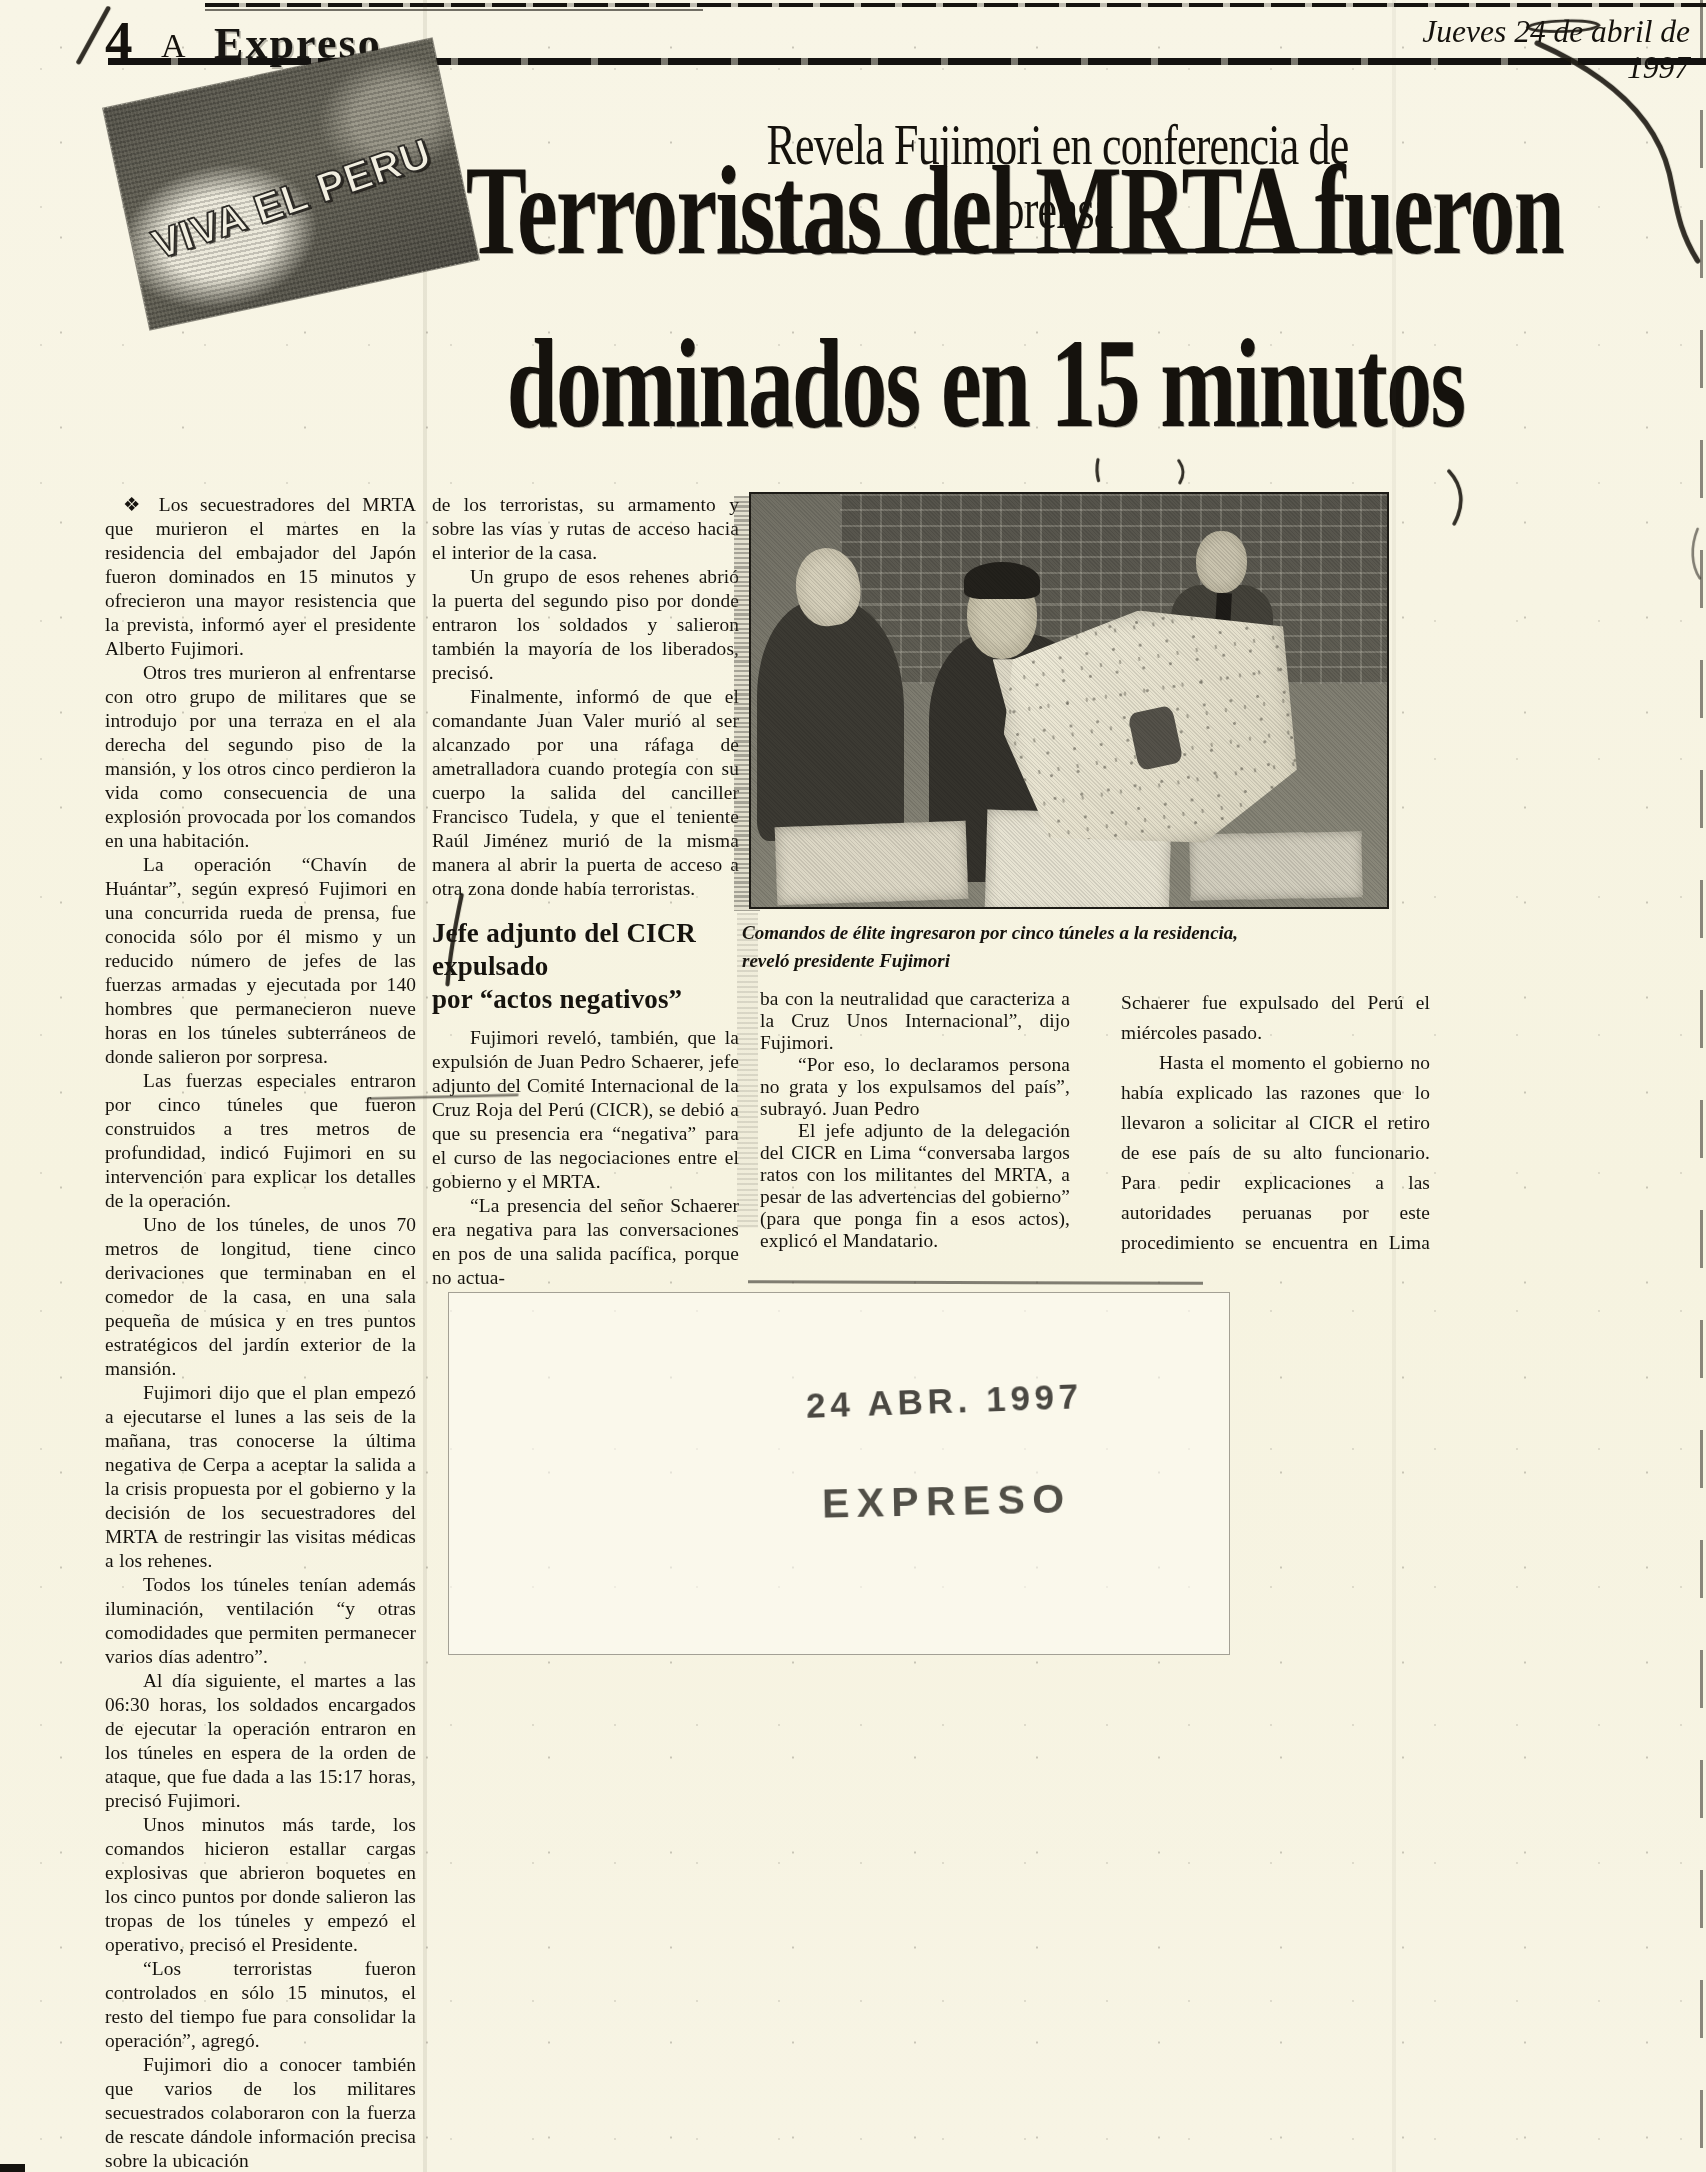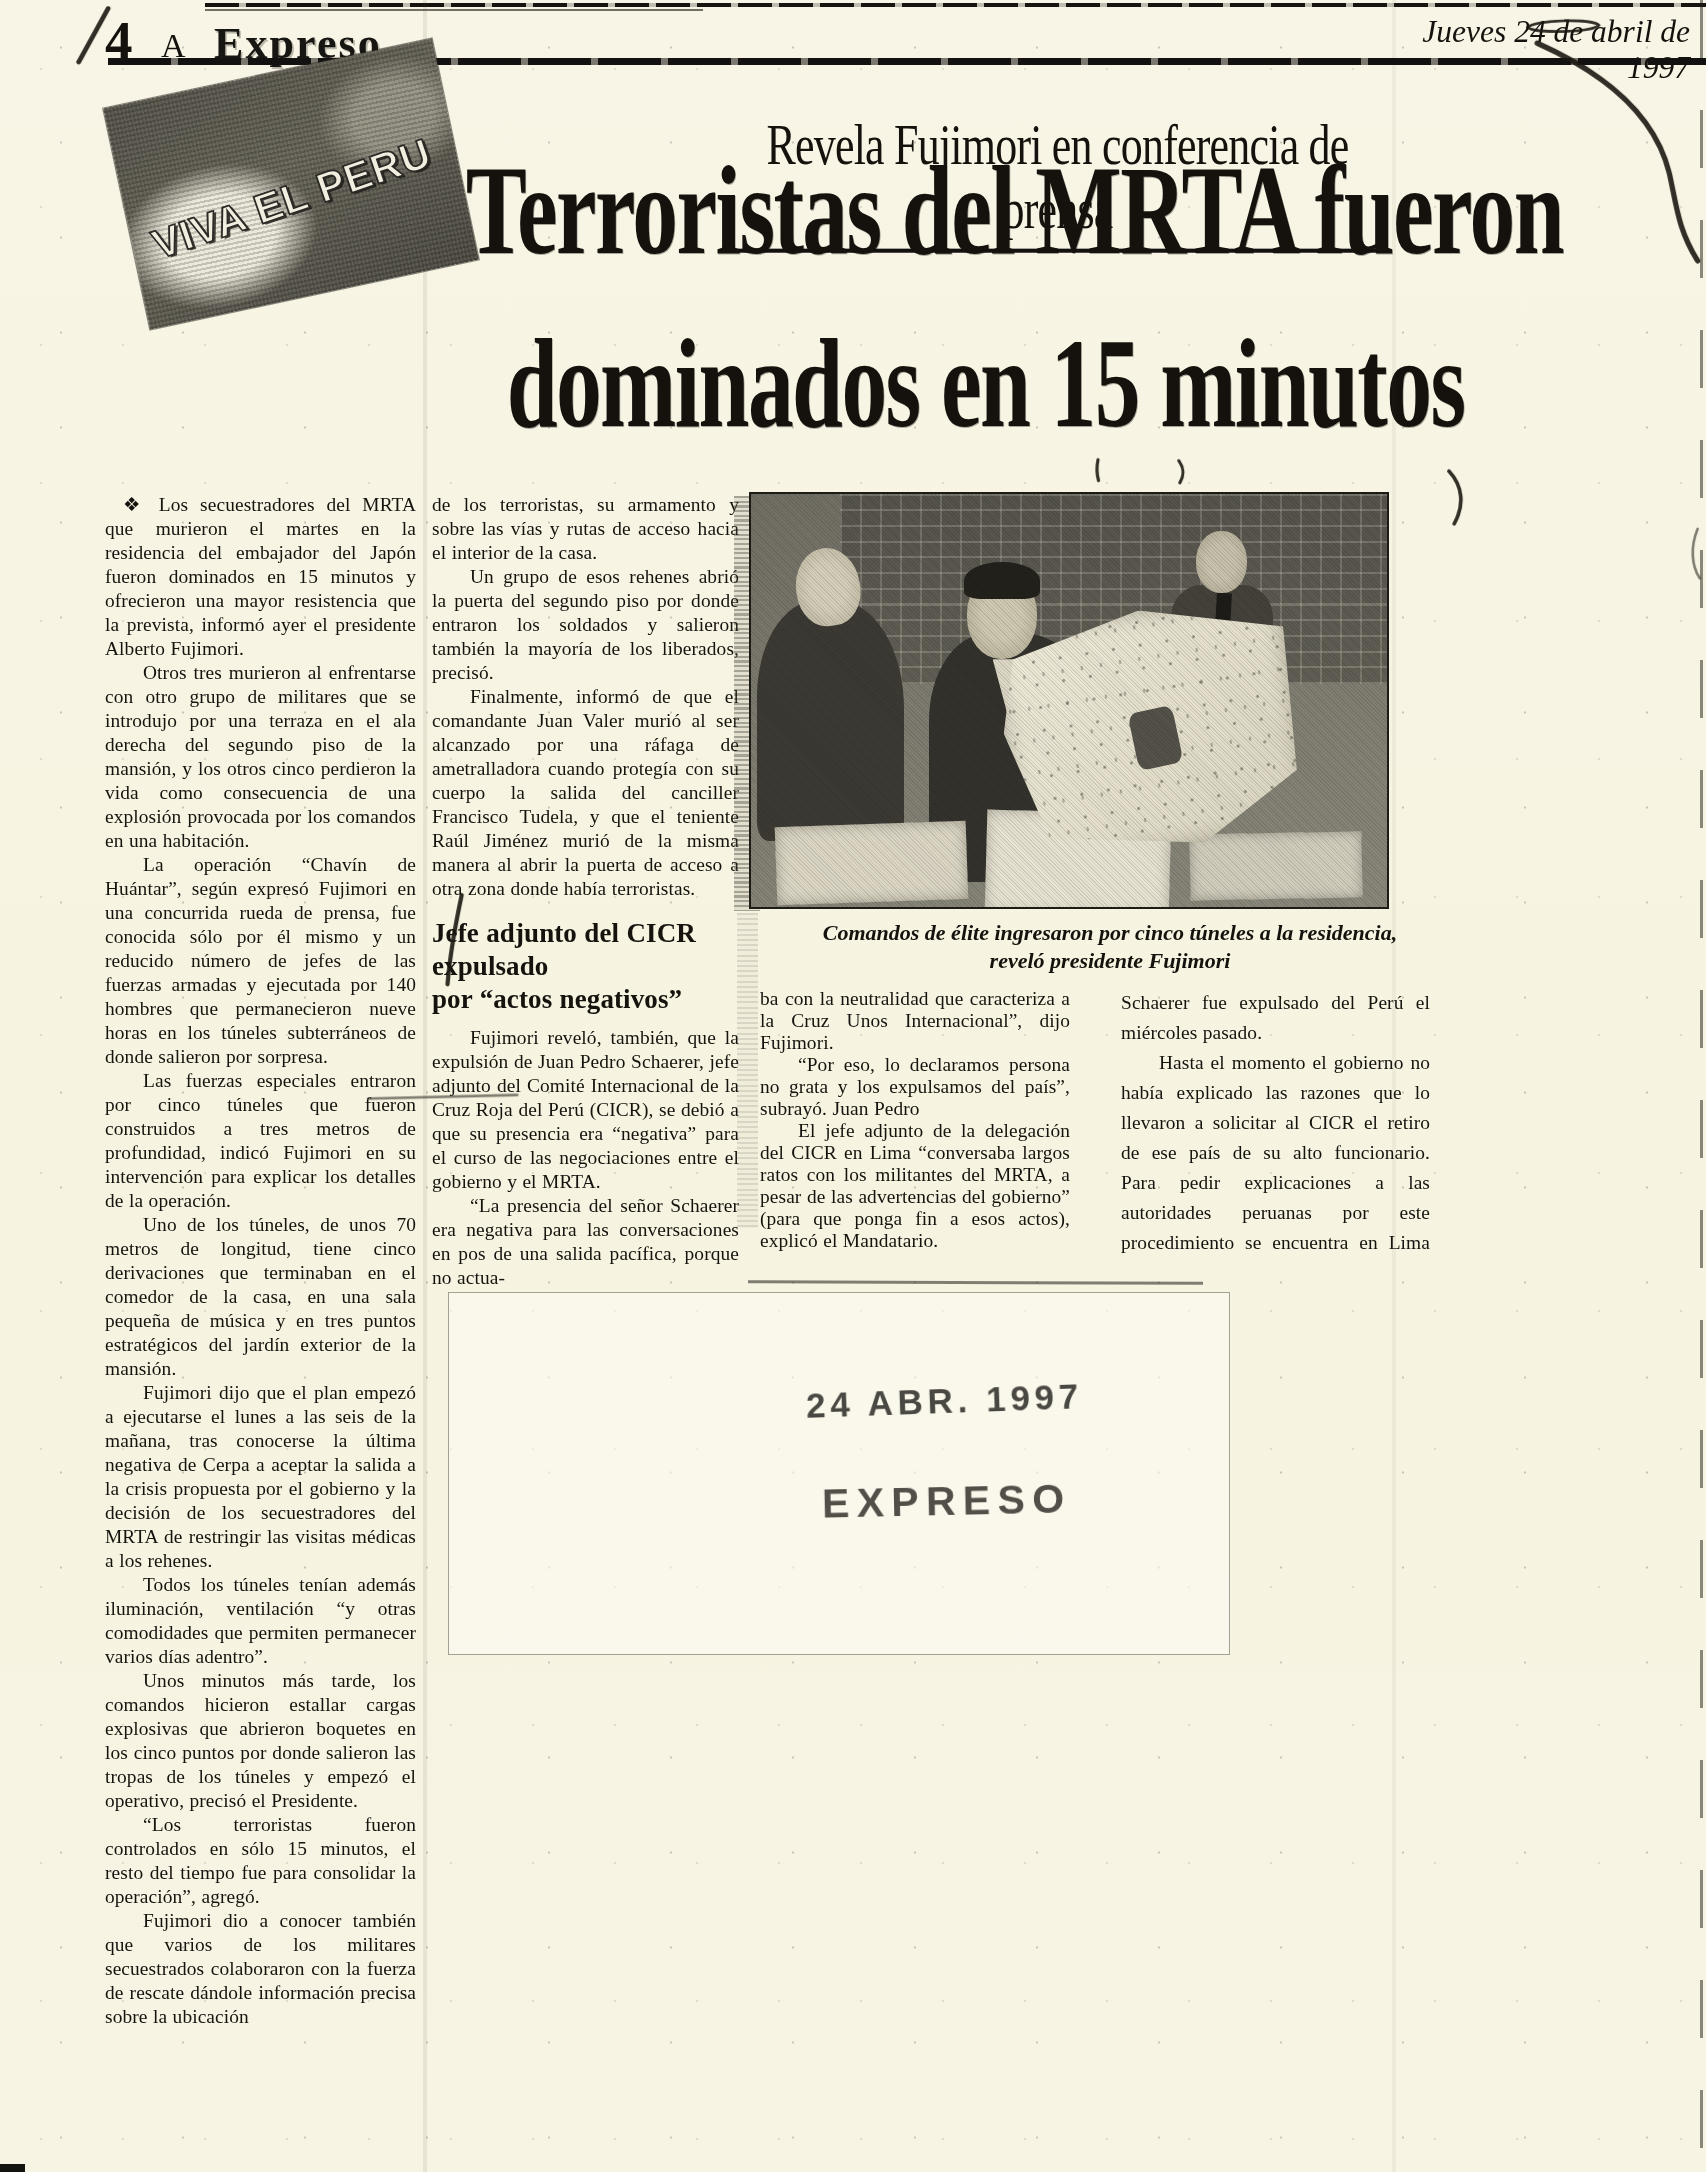--- a/index.html
+++ b/index.html
@@ -84,22 +84,22 @@
     box-shadow:inset 0 0 21px rgba(40,38,30,.35);}
   .ph-model-hole{left:60%; top:52%; width:7%; height:14%; background:#55524a; transform:rotate(-12deg); border-radius:20%;}
   .ph-right-face{left:70%; top:9%; width:8%; height:15%; background:radial-gradient(#c9c3ae 40%, #a8a28d); border-radius:48%;}
   .ph-right-body{left:66%; top:22%; width:16%; height:26%; background:#44423a; border-radius:30% 30% 0 0;}
   .ph-right-tie{left:73%; top:24%; width:2.4%; height:18%; background:#1e1c18; transform:rotate(3deg);}
   .ph-box1{left:4%; bottom:1%; width:30%; height:19%; background:#dcd7c5; transform:rotate(-2deg); box-shadow:inset 0 0 12.6px rgba(60,58,48,.4);}
   .ph-box2{left:37%; bottom:-2%; width:29%; height:25%; background:#e7e3d2; transform:rotate(1.5deg); box-shadow:inset 0 0 12.6px rgba(60,58,48,.35);}
   .ph-box3{left:69%; bottom:2%; width:27%; height:16%; background:#d1cdbd; transform:rotate(-1deg); box-shadow:inset 0 0 10.5px rgba(60,58,48,.4);}
   .ph-noise{left:0; top:0; width:100%; height:100%;
     background:repeating-linear-gradient(45deg, rgba(0,0,0,.10) 0 1px, transparent 1px 2.6px);}
-  .caption{left:782px; top:919px; width:656px; text-align:center; font-weight:700; font-style:italic;
-    font-size:22px; line-height:28px;}
+  .caption{left:742px; top:919px; width:656px; font-weight:700; font-style:italic;
+    font-size:19px; line-height:28px;}
   
   .gutter-band1{left:734px; top:496px; width:26px; height:415px; opacity:.75;
     background:repeating-linear-gradient(180deg, rgba(48,46,40,.55) 0 2.1px, rgba(140,135,118,.25) 2.1px 4.7px);}
   .gutter-band2{left:737px; top:913px; width:21px; height:315px; opacity:.30;
     background:repeating-linear-gradient(180deg, rgba(48,46,40,.5) 0 2.1px, rgba(140,135,118,.2) 2.1px 5.2px);}
   .fold1{left:423px; top:0; width:4.2px; height:2172px; background:rgba(85,80,62,.10);}
   .fold2{left:1392px; top:0; width:3.7px; height:2172px; background:rgba(85,80,62,.06);}
   .scan-edge{left:1700px; top:0; width:2.6px; height:2172px;
     background:repeating-linear-gradient(180deg, rgba(28,25,18,.5) 0 58px, transparent 58px 110px);}
   .corner-mark{left:0; top:2164px; width:25px; height:8.4px; background:#15130f;}
@@ -146,20 +146,21 @@
   </div>
 
   <div id="col1" class="abs bodycol">
     <p class="lead"><span>❖</span>&nbsp;<span>Los secuestradores del MRTA que murieron el martes en la residencia del embajador del Japón fueron dominados en 15 minutos y ofrecieron una mayor resistencia que la prevista, informó ayer el presidente Alberto Fujimori.</span></p>
     <p>Otros tres murieron al enfrentarse con otro grupo de militares que se introdujo por una terraza en el ala derecha del segundo piso de la mansión, y los otros cinco perdieron la vida como consecuencia de una explosión provocada por los comandos en una habitación.</p>
     <p>La operación “Chavín de Huántar”, según expresó Fujimori en una concurrida rueda de prensa, fue conocida sólo por él mismo y un reducido número de jefes de las fuerzas armadas y ejecutada por 140 hombres que permanecieron nueve horas en los túneles subterráneos de donde salieron por sorpresa.</p>
     <p>Las fuerzas especiales entraron por cinco túneles que fueron construidos a tres metros de profundidad, indicó Fujimori en su intervención para explicar los detalles de la operación.</p>
     <p>Uno de los túneles, de unos 70 metros de longitud, tiene cinco derivaciones que terminaban en el comedor de la casa, en una sala pequeña de música y en tres puntos estratégicos del jardín exterior de la mansión.</p>
     <p>Fujimori dijo que el plan empezó a ejecutarse el lunes a las seis de la mañana, tras conocerse la última negativa de Cerpa a aceptar la salida a la crisis propuesta por el gobierno y la decisión de los secuestradores del MRTA de restringir las visitas médicas a los rehenes.</p>
     <p>Todos los túneles tenían además iluminación, ventilación “y otras comodidades que permiten permanecer varios días adentro”.</p>
+    <p>Al día siguiente, el martes a las 06:30 horas, los soldados encargados de ejecutar la operación entraron en los túneles en espera de la orden de ataque, que fue dada a las 15:17 horas, precisó Fujimori.</p>
     <p>Unos minutos más tarde, los comandos hicieron estallar cargas explosivas que abrieron boquetes en los cinco puntos por donde salieron las tropas de los túneles y empezó el operativo, precisó el Presidente.</p>
     <p>“Los terroristas fueron controlados en sólo 15 minutos, el resto del tiempo fue para consolidar la operación”, agregó.</p>
     <p>Fujimori dio a conocer también que varios de los militares secuestrados colaboraron con la fuerza de rescate dándole información precisa sobre la ubicación</p>
   </div>
 
   <div id="col2" class="abs bodycol">
     <p class="cont">de los terroristas, su armamento y sobre las vías y rutas de acceso hacia el interior de la casa.</p>
     <p>Un grupo de esos rehenes abrió la puerta del segundo piso por donde entraron los soldados y salieron también la mayoría de los liberados, precisó.</p>
     <p>Finalmente, informó de que el comandante Juan Valer murió al ser alcanzado por una ráfaga de ametralladora cuando protegía con su cuerpo la salida del canciller Francisco Tudela, y que el teniente Raúl Jiménez murió de la misma manera al abrir la puerta de acceso a otra zona donde había terroristas.</p>
     <p class="subhead2">

